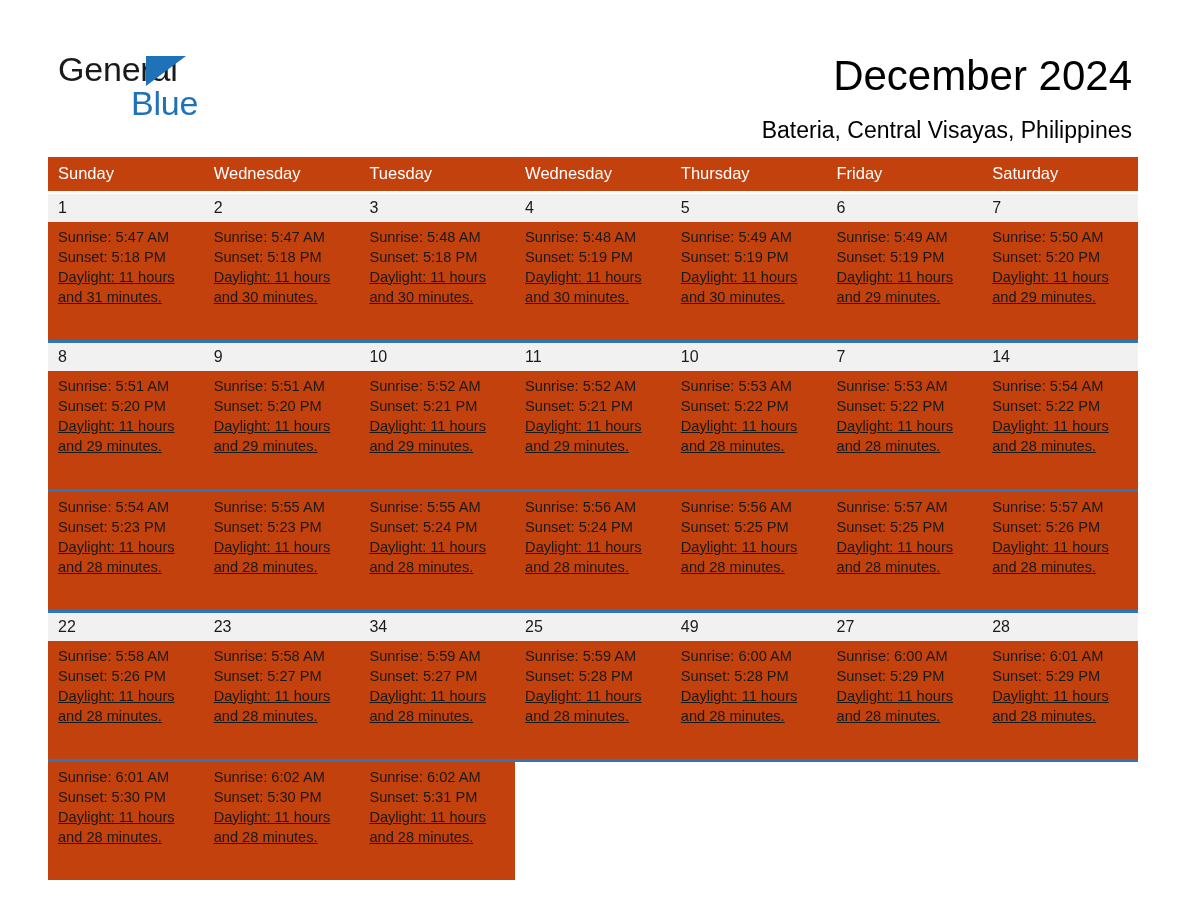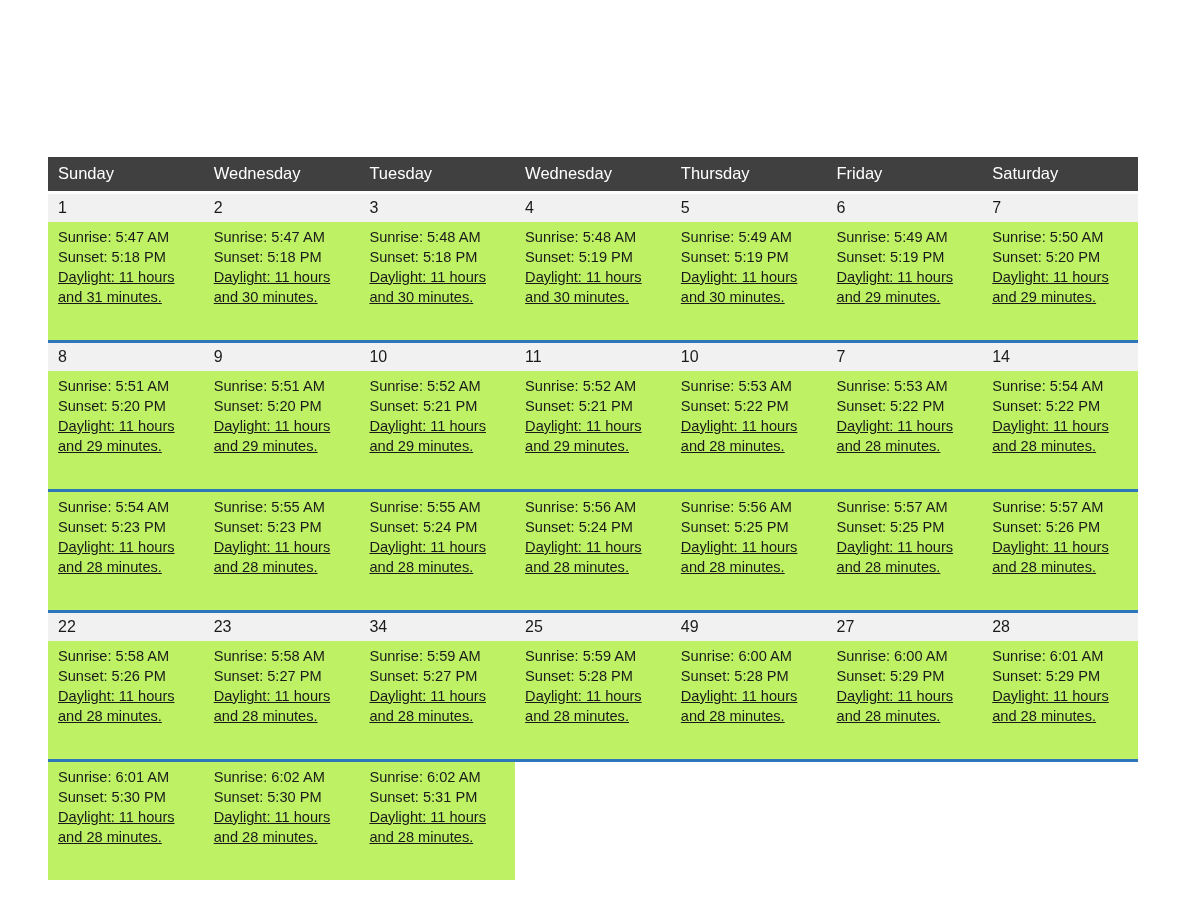--- a/index.html
+++ b/index.html
@@ -92,21 +92,21 @@
     width: 1090px;
   }
   table.cal {
     border-collapse: collapse;
     table-layout: fixed;
     width: 1090px;
   }
   table.cal col { width: 155.7px; }
 
   thead th {
-    background: #404040;
+    background: #c2410c;
     color: #ffffff;
     font-size: 16.5px;
     font-weight: normal;
     text-align: left;
     padding: 7px 0 8px 10px;
     height: 16px;
     vertical-align: middle;
     white-space: nowrap;
   }
 
@@ -126,37 +126,48 @@
   tbody td.daynum {
     background: #f1f1f1;
     font-size: 16px;
     color: #1a1a1a;
     padding: 5px 0 5px 10px;
     vertical-align: top;
     height: 18px;
     white-space: nowrap;
   }
   tbody td.content {
-    background: #bef264;
+    background: #c2410c;
     font-size: 14.6px;
     line-height: 19.9px;
     color: #1a1a1a;
     padding: 6px 12px 20px 10px;
     vertical-align: top;
     height: 92px;
   }
   tbody td.content .ln { white-space: nowrap; }
   tbody td.content .ln.wrap { white-space: normal; text-decoration: underline; }
   tbody td.empty { background: #ffffff; }
 </style>
 </head>
 <body>
 
 <div class="page">
 
+  <div class="header">
+
+    <div class="brand">
+      <div class="brand-line1">General</div>
+      <div class="brand-tri"></div>
+      <div class="brand-line2">Blue</div>
+    </div>
+
+    <div class="title">December 2024</div>
+    <div class="subtitle">Bateria, Central Visayas, Philippines</div>
+  </div>
 
   <div class="calendar">
     <table class="cal">
       <colgroup>
         <col>
           <col>
           <col>
           <col>
           <col>
           <col>

